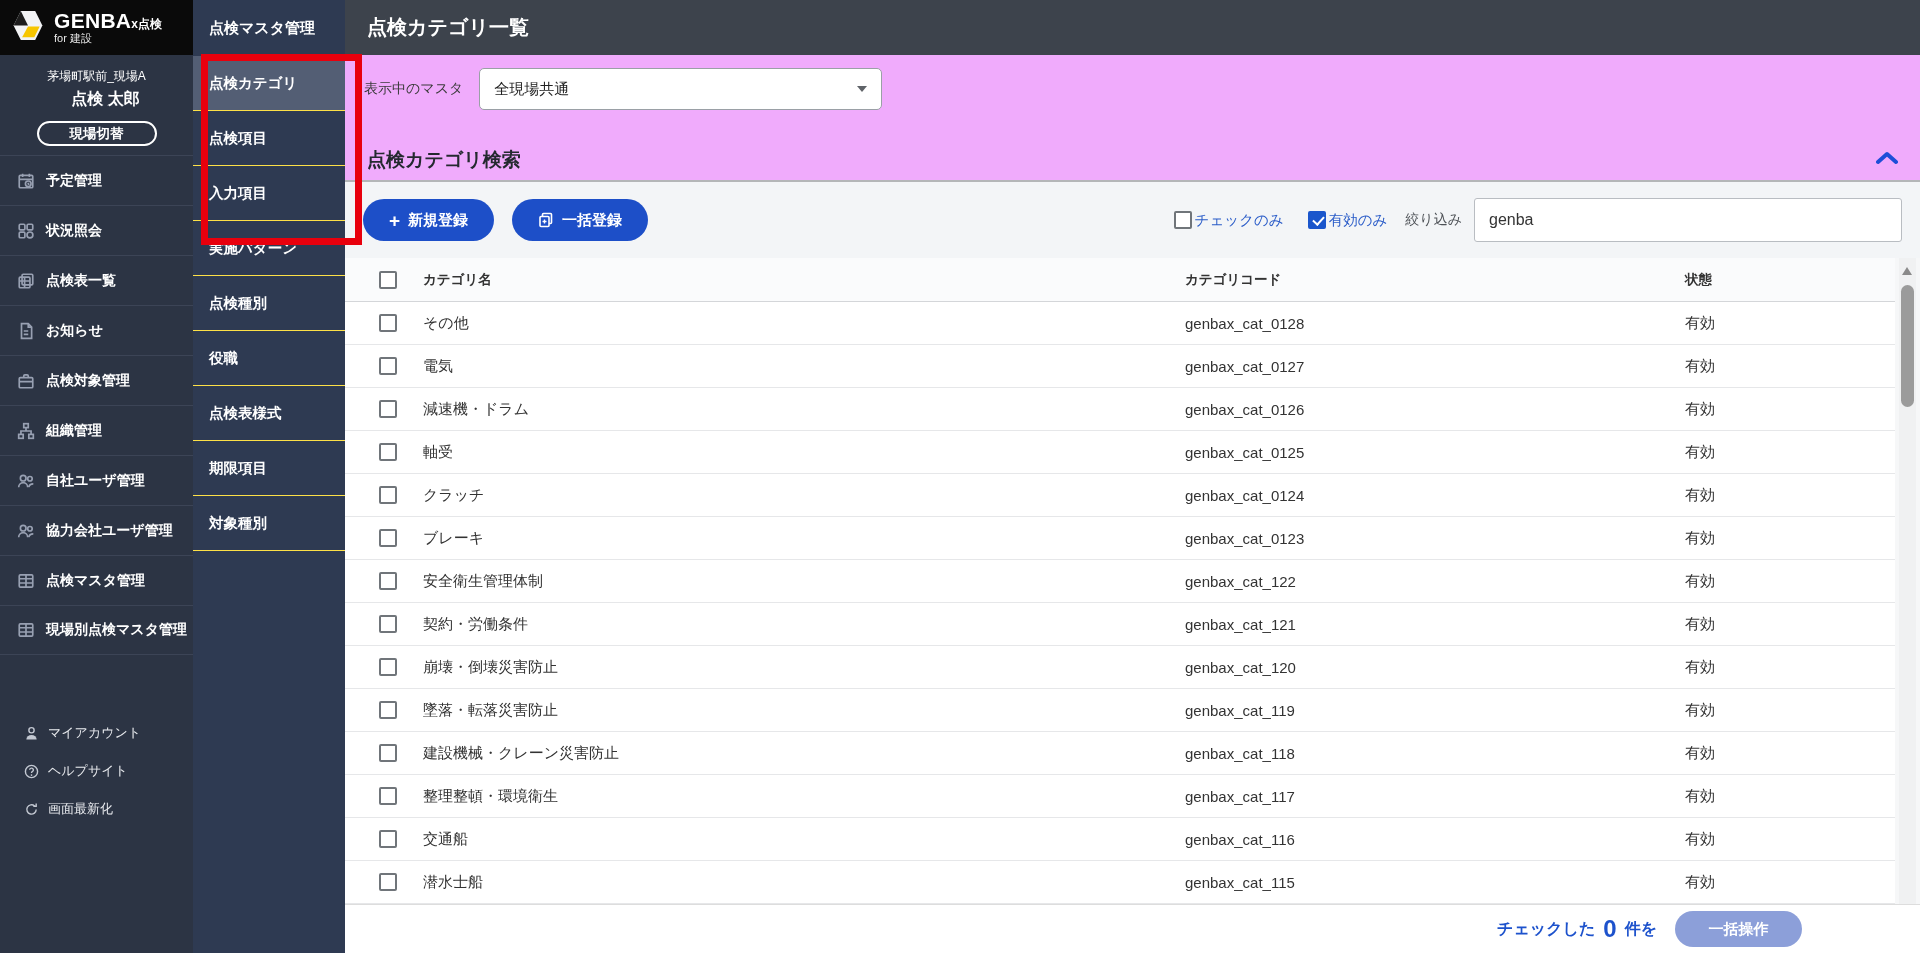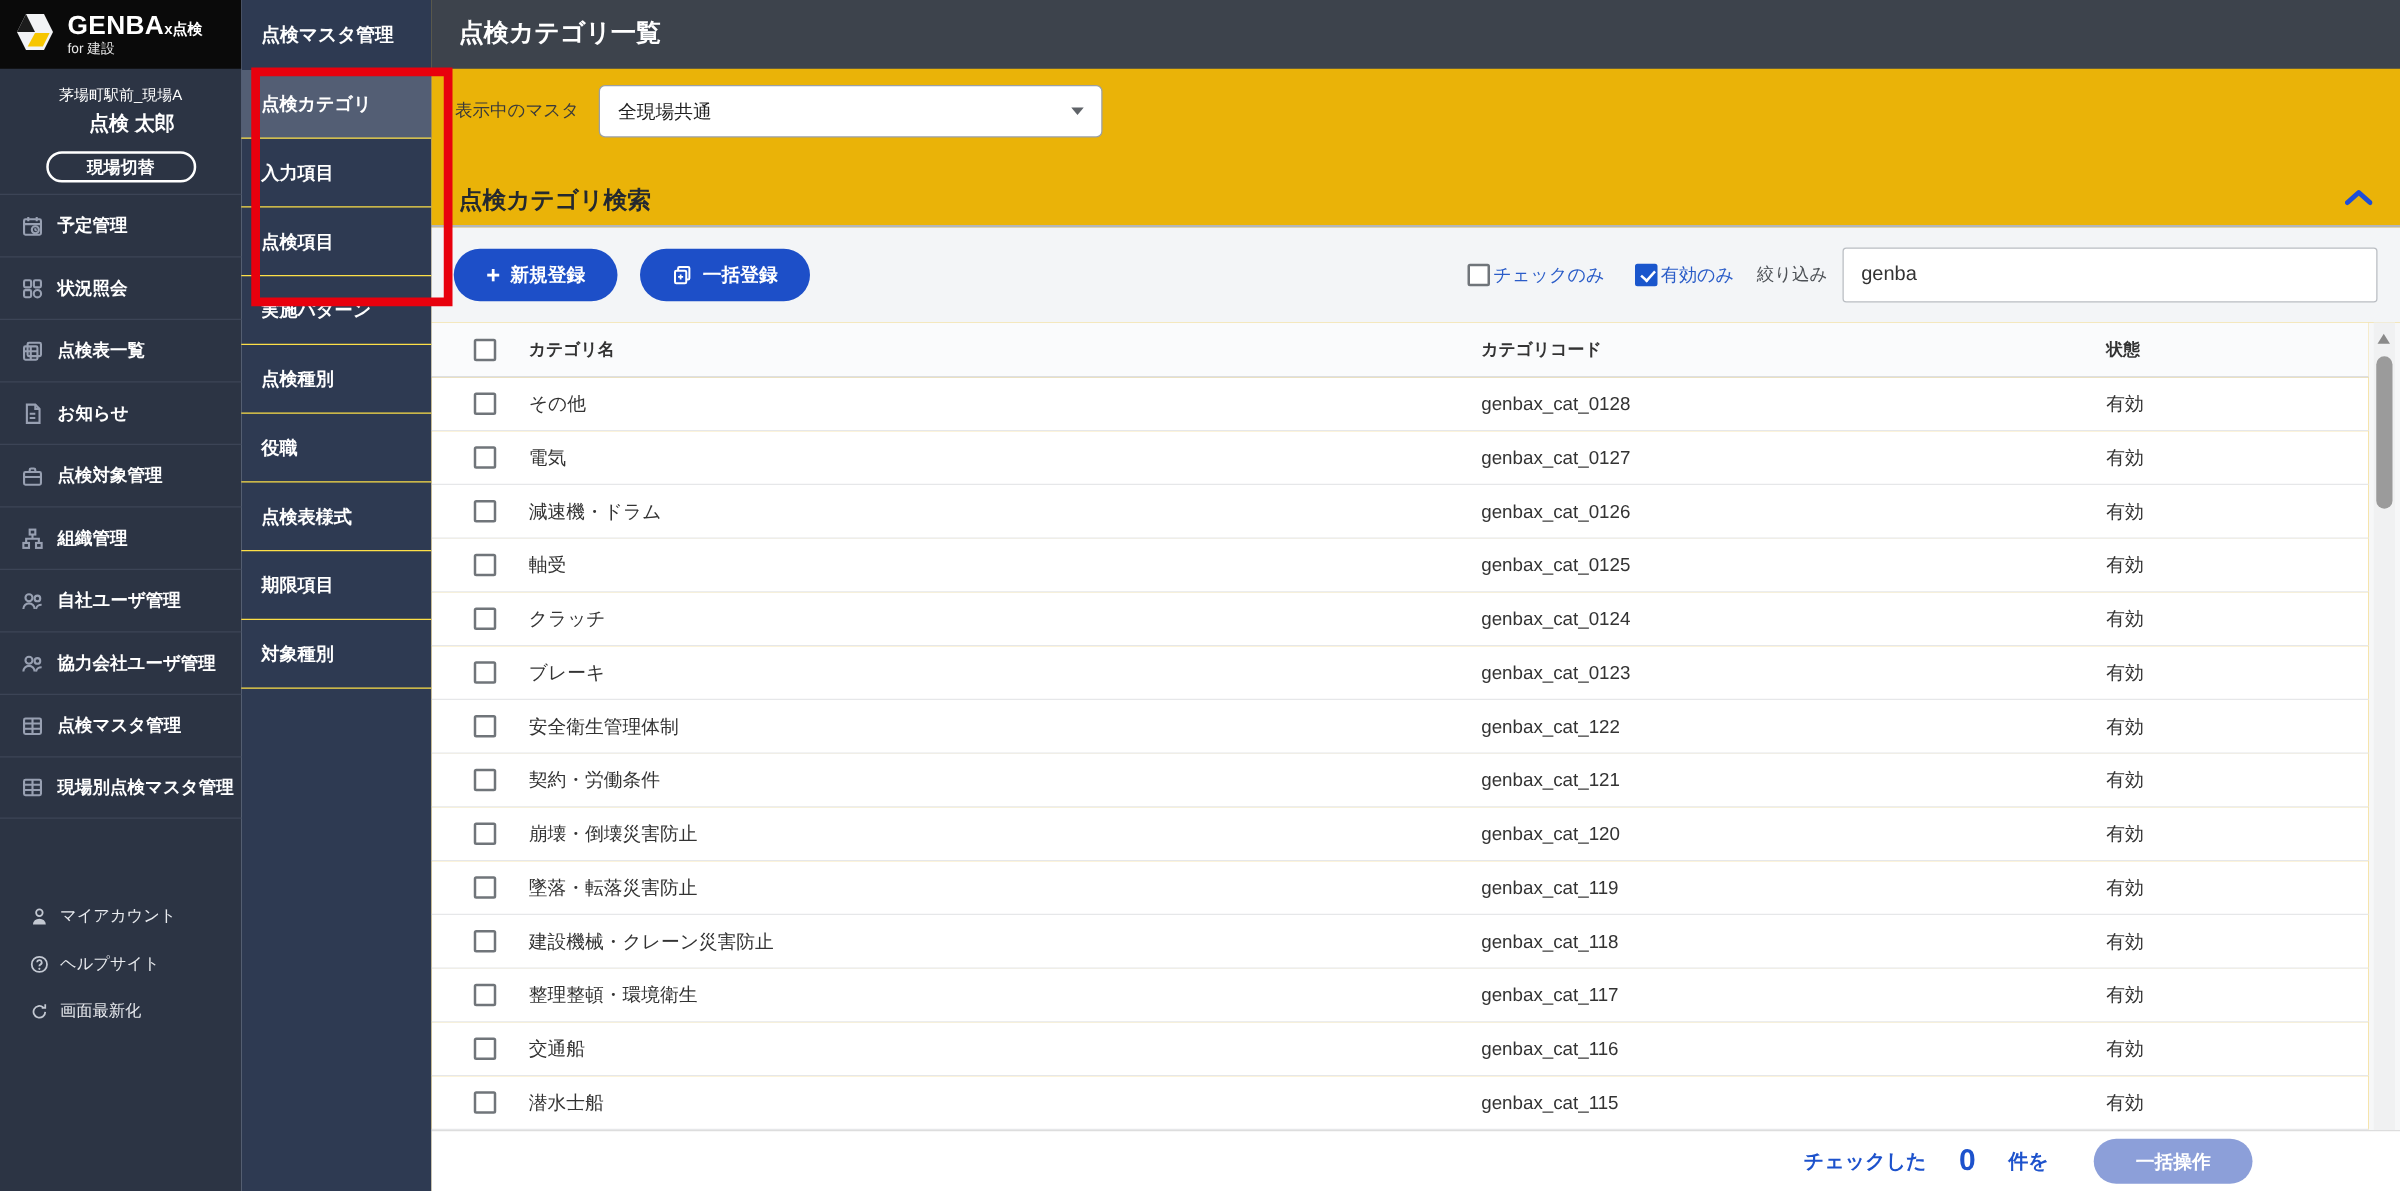--- a/index.html
+++ b/index.html
@@ -36,21 +36,21 @@
   .submenu { position:absolute; left:193px; top:0; width:152px; height:953px; background:#2e3a52; z-index:6; }
   .submenu-title { height:56px; display:flex; align-items:center; padding-left:16px;
     color:#fff; font-size:15px; font-weight:bold; }
   .submenu-item { height:55px; display:flex; align-items:center; padding-left:16px;
     color:#fff; font-size:14.5px; font-weight:bold; border-bottom:1px solid #fde047; cursor:pointer; }
   .submenu-item.active { background:#535e74; }
   .red-box { position:absolute; left:201px; top:54px; width:161px; height:191px;
     border:7px solid #e8000d; z-index:60; pointer-events:none; }
 
   
-  .main { position:absolute; left:345px; top:0; width:1575px; height:953px; background:#eab308; }
+  .main { position:absolute; left:345px; top:0; width:1575px; height:953px; background:#f0abfc; }
   .page-header { position:absolute; top:0; left:0; right:0; height:55px; background:#3d434c;
     color:#fff; font-size:20px; font-weight:bold; line-height:55px; padding-left:22px; }
   .master-row { position:absolute; top:68px; left:19px; height:42px; display:flex; align-items:center; gap:16px; }
   .master-label { font-size:14px; color:#3a3a3a; }
   .select-box { width:403px; height:42px; border:1px solid #9aa0a6; border-radius:5px; background:#fff;
     display:flex; align-items:center; padding:0 14px; cursor:pointer; }
   .select-value { font-size:15px; color:#222; flex:1; }
   .caret-down { width:0; height:0; border-left:5.5px solid transparent; border-right:5.5px solid transparent;
     border-top:6px solid #5f6368; }
   .search-title { position:absolute; top:147px; left:22px; font-size:19px; font-weight:bold; color:#24292f; }
@@ -92,21 +92,21 @@
   
   .scroll-col { position:absolute; top:258px; right:0; width:25px; height:646px; background:#f6f7f8; }
   .scroll-track { position:absolute; top:0; right:4px; width:17px; height:646px; background:#f0f1f2; }
   .scroll-arrow { position:absolute; top:9px; left:3px; width:0; height:0;
     border-left:5.5px solid transparent; border-right:5.5px solid transparent; border-bottom:8px solid #8a8a8a; }
   .scroll-thumb { position:absolute; top:27px; left:2px; width:13px; height:122px; background:#9b9b9b; border-radius:7px; cursor:grab; }
 
   
   .bottom-bar { position:absolute; top:904px; left:0; right:0; height:49px; background:#fff;
     border-top:1px solid #ddd; display:flex; align-items:center; justify-content:flex-end;
-    padding-right:118px; gap:22px; }
+    padding-right:118px; gap:4px; }
   .checked-text { color:#1d52cc; font-weight:bold; font-size:16px; }
   .checked-count { color:#1d52cc; font-weight:bold; font-size:24px; margin:0 4px; }
   .bulk-op-btn { margin-left:14px; width:127px; height:36px; border:none; border-radius:18px;
     background:#8c9fd9; color:#fff; font-size:15px; font-weight:bold; cursor:pointer; font-family:inherit; }
 </style>
 </head>
 <body>
 
 <div class="app">
 
@@ -266,24 +266,24 @@
       </div>
   </aside>
 
   <aside class="submenu">
     <div class="submenu-title">点検マスタ管理</div>
     <nav>
         <div class="submenu-item active">
     <span>点検カテゴリ</span>
   </div>
         <div class="submenu-item">
+    <span>点検項目</span>
+  </div>
+        <div class="submenu-item">
     <span>入力項目</span>
-  </div>
-        <div class="submenu-item">
-    <span>点検項目</span>
   </div>
         <div class="submenu-item">
     <span>実施パターン</span>
   </div>
         <div class="submenu-item">
     <span>点検種別</span>
   </div>
         <div class="submenu-item">
     <span>役職</span>
   </div>

